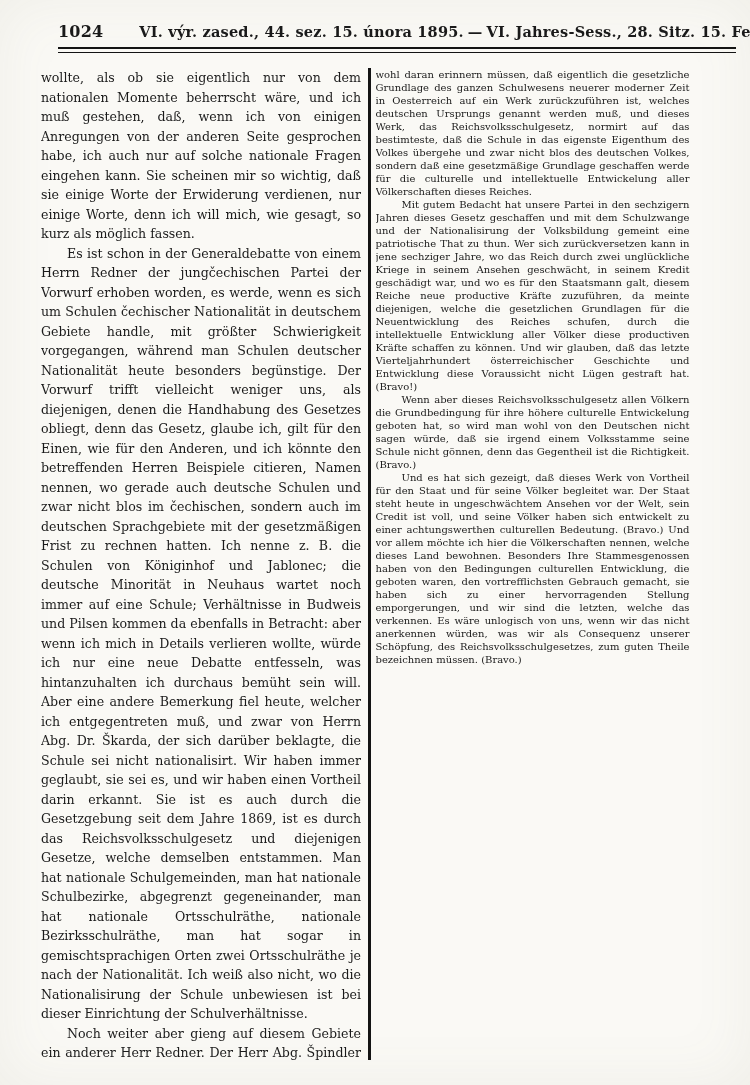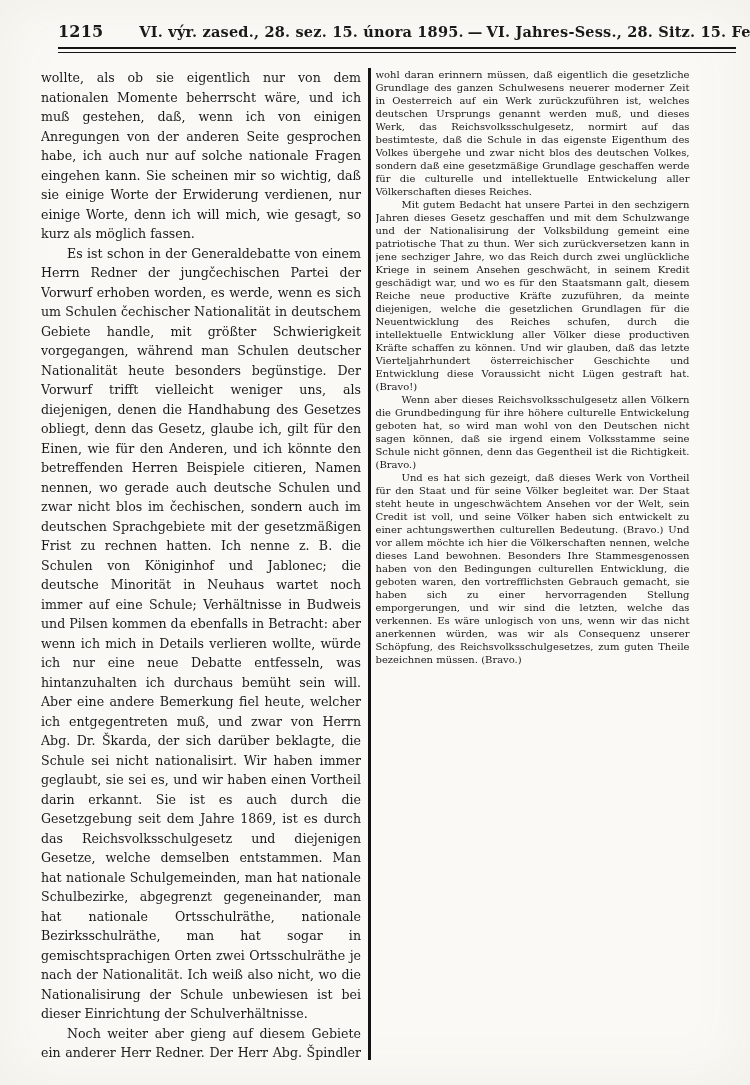--- a/index.html
+++ b/index.html
@@ -56,43 +56,43 @@
   }
   p { margin: 0; }
   p.indent { text-indent: 26px; }
 </style>
 </head>
 <body>
 
 <div class="page">
 
   <div class="header-row">
-    <span class="page-number">1215</span>
+    <span class="page-number">1024</span>
     <span class="header-session">
-      <span>VI. výr. zased., 28. sez. 15. února 1895.</span>
+      <span>VI. výr. zased., 44. sez. 15. února 1895.</span>
       <span class="header-dash">—</span>
       <span>VI. Jahres-Sess., 28. Sitz. 15. Feber 1895.</span>
     </span>
   </div>
 
   <div class="header-rule"></div>
 
   <div class="content">
 
     <div class="col col-left">
       <p>wollte, als ob sie eigentlich nur von dem nationalen Momente beherrscht wäre, und ich muß gestehen, daß, wenn ich von einigen Anregungen von der anderen Seite gesprochen habe, ich auch nur auf solche nationale Fragen eingehen kann. Sie scheinen mir so wichtig, daß sie einige Worte der Erwiderung verdienen, nur einige Worte, denn ich will mich, wie gesagt, so kurz als möglich fassen.</p>
       <p class="indent">Es ist schon in der Generaldebatte von einem Herrn Redner der jungčechischen Partei der Vorwurf erhoben worden, es werde, wenn es sich um Schulen čechischer Nationalität in deutschem Gebiete handle, mit größter Schwierigkeit vorgegangen, während man Schulen deutscher Nationalität heute besonders begünstige. Der Vorwurf trifft vielleicht weniger uns, als diejenigen, denen die Handhabung des Gesetzes obliegt, denn das Gesetz, glaube ich, gilt für den Einen, wie für den Anderen, und ich könnte den betreffenden Herren Beispiele citieren, Namen nennen, wo gerade auch deutsche Schulen und zwar nicht blos im čechischen, sondern auch im deutschen Sprachgebiete mit der gesetzmäßigen Frist zu rechnen hatten. Ich nenne z. B. die Schulen von Königinhof und Jablonec; die deutsche Minorität in Neuhaus wartet noch immer auf eine Schule; Verhältnisse in Budweis und Pilsen kommen da ebenfalls in Betracht: aber wenn ich mich in Details verlieren wollte, würde ich nur eine neue Debatte entfesseln, was hintanzuhalten ich durchaus bemüht sein will. Aber eine andere Bemerkung fiel heute, welcher ich entgegentreten muß, und zwar von Herrn Abg. Dr. Škarda, der sich darüber beklagte, die Schule sei nicht nationalisirt. Wir haben immer geglaubt, sie sei es, und wir haben einen Vortheil darin erkannt. Sie ist es auch durch die Gesetzgebung seit dem Jahre 1869, ist es durch das Reichsvolksschulgesetz und diejenigen Gesetze, welche demselben entstammen. Man hat nationale Schulgemeinden, man hat nationale Schulbezirke, abgegrenzt gegeneinander, man hat nationale Ortsschulräthe, nationale Bezirksschulräthe, man hat sogar in gemischtsprachigen Orten zwei Ortsschulräthe je nach der Nationalität. Ich weiß also nicht, wo die Nationalisirung der Schule unbewiesen ist bei dieser Einrichtung der Schulverhältnisse.</p>
       <p class="indent">Noch weiter aber gieng auf diesem Gebiete ein anderer Herr Redner. Der Herr Abg. Špindler erhob direct gegen uns den Vorwurf: Die Deutschen gönnen den Čechen ihre Schule nicht! Nun, meine Herren, diesen Vorwurf kann ich nicht unbesprochen lassen. Sie werden sich</p>
     </div>
 
     <div class="column-divider"></div>
 
     <div class="col col-right">
       <p>wohl daran erinnern müssen, daß eigentlich die gesetzliche Grundlage des ganzen Schulwesens neuerer moderner Zeit in Oesterreich auf ein Werk zurückzuführen ist, welches deutschen Ursprungs genannt werden muß, und dieses Werk, das Reichsvolksschulgesetz, normirt auf das bestimteste, daß die Schule in das eigenste Eigenthum des Volkes übergehe und zwar nicht blos des deutschen Volkes, sondern daß eine gesetzmäßige Grundlage geschaffen werde für die culturelle und intellektuelle Entwickelung aller Völkerschaften dieses Reiches.</p>
       <p class="indent">Mit gutem Bedacht hat unsere Partei in den sechzigern Jahren dieses Gesetz geschaffen und mit dem Schulzwange und der Nationalisirung der Volksbildung gemeint eine patriotische That zu thun. Wer sich zurückversetzen kann in jene sechziger Jahre, wo das Reich durch zwei unglückliche Kriege in seinem Ansehen geschwächt, in seinem Kredit geschädigt war, und wo es für den Staatsmann galt, diesem Reiche neue productive Kräfte zuzuführen, da meinte diejenigen, welche die gesetzlichen Grundlagen für die Neuentwicklung des Reiches schufen, durch die intellektuelle Entwicklung aller Völker diese productiven Kräfte schaffen zu können. Und wir glauben, daß das letzte Vierteljahrhundert österreichischer Geschichte und Entwicklung diese Voraussicht nicht Lügen gestraft hat. (Bravo!)</p>
-      <p class="indent">Wenn aber dieses Reichsvolksschulgesetz allen Völkern die Grundbedingung für ihre höhere culturelle Entwickelung geboten hat, so wird man wohl von den Deutschen nicht sagen können, daß sie irgend einem Volksstamme seine Schule nicht gönnen, denn das Gegentheil ist die Richtigkeit. (Bravo.)</p>
+      <p class="indent">Wenn aber dieses Reichsvolksschulgesetz allen Völkern die Grundbedingung für ihre höhere culturelle Entwickelung geboten hat, so wird man wohl von den Deutschen nicht sagen würde, daß sie irgend einem Volksstamme seine Schule nicht gönnen, denn das Gegentheil ist die Richtigkeit. (Bravo.)</p>
       <p class="indent">Und es hat sich gezeigt, daß dieses Werk von Vortheil für den Staat und für seine Völker begleitet war. Der Staat steht heute in ungeschwächtem Ansehen vor der Welt, sein Credit ist voll, und seine Völker haben sich entwickelt zu einer achtungswerthen culturellen Bedeutung. (Bravo.) Und vor allem möchte ich hier die Völkerschaften nennen, welche dieses Land bewohnen. Besonders Ihre Stammesgenossen haben von den Bedingungen culturellen Entwicklung, die geboten waren, den vortrefflichsten Gebrauch gemacht, sie haben sich zu einer hervorragenden Stellung emporgerungen, und wir sind die letzten, welche das verkennen. Es wäre unlogisch von uns, wenn wir das nicht anerkennen würden, was wir als Consequenz unserer Schöpfung, des Reichsvolksschulgesetzes, zum guten Theile bezeichnen müssen. (Bravo.)</p>
 
     </div>
 
   </div>
 
 </div>
 
 </body></html>

